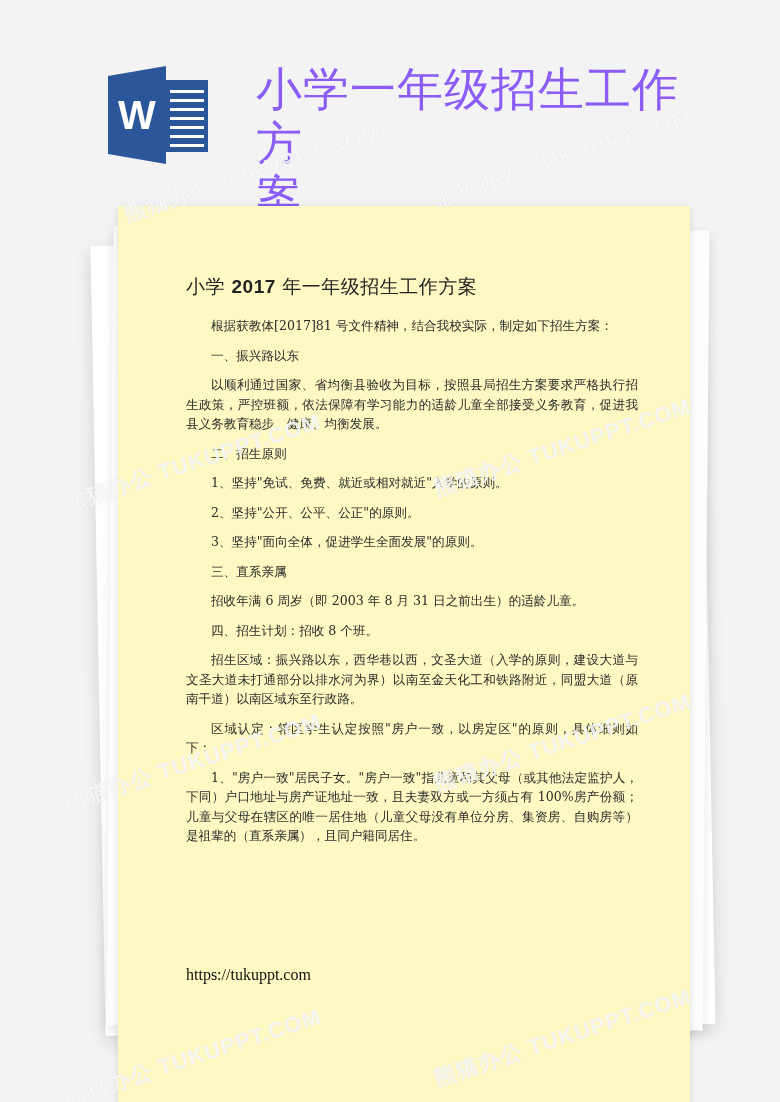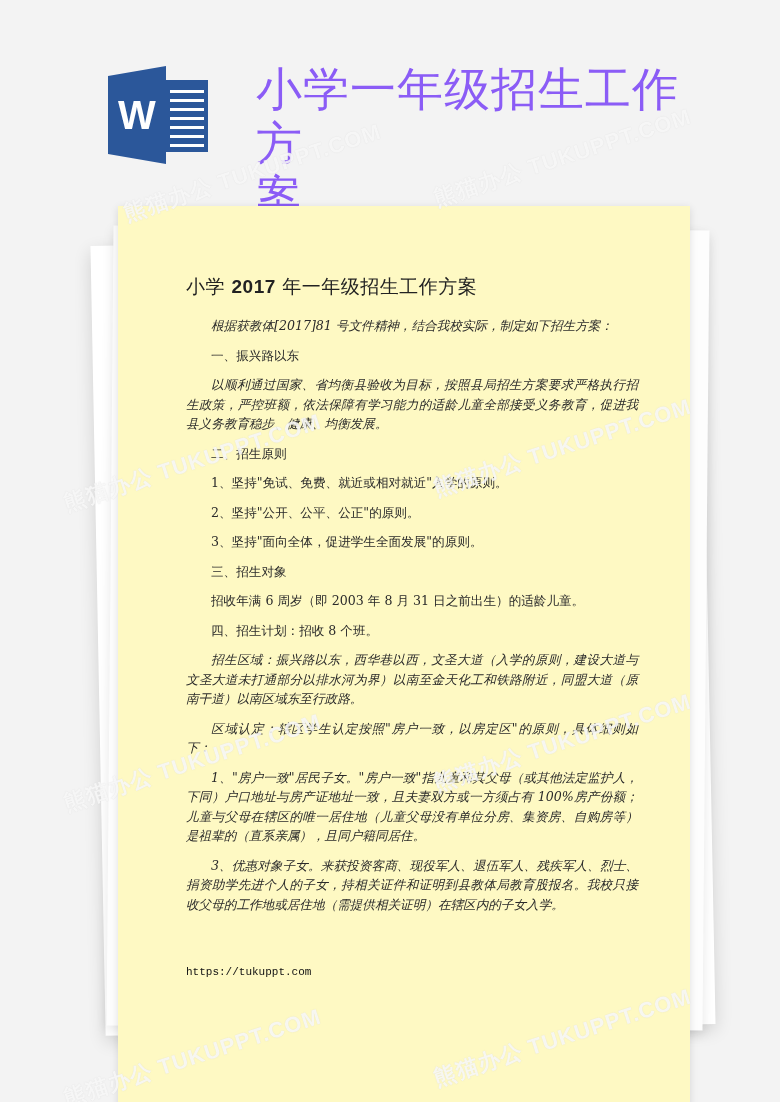--- a/index.html
+++ b/index.html
@@ -43,26 +43,26 @@
   .doc-title {
     position:absolute; left:68px; top:68px;
     font-size:19px; color:#222; letter-spacing:0.5px;
   }
   .doc-title b { font-family:"Liberation Sans","DejaVu Sans",sans-serif; font-weight:bold; }
   .doc-body {
     position:absolute; left:68px; top:110px; width:452px;
     font-size:12.6px; line-height:19.5px; color:#2a2a2a;
   }
   .doc-body p { margin:0 0 10px 0; text-align:justify; }
-  .doc-body p.ind { text-indent:25px;font-style:italic; }
+  .doc-body p.ind { text-indent:25px; }
   .doc-body p.head { padding-left:25px; }
   .footer-url {
     position:absolute; left:68px; top:760px;
-    font-family:Liberation Mono, monospace;
-    font-size:11px; color:#111;
+    font-family:Liberation Serif, serif;
+    font-size:16px; color:#111;
   }
 </style>
 </head>
 <body>
 
 <div class="word-icon">
   <svg width="104" height="98" viewBox="0 0 104 98">
     <rect x="58" y="14" width="44" height="72" fill="#2b579a"></rect>
     <g fill="#ffffff">
       <rect x="64" y="24" width="34" height="3"></rect>
@@ -92,27 +92,26 @@
   </div>
 
   <div class="doc-body" id="doc-body">
       <p class="ind">根据获教体[2017]81 号文件精神，结合我校实际，制定如下招生方案：</p>
       <p class="head">一、振兴路以东</p>
       <p class="ind">以顺利通过国家、省均衡县验收为目标，按照县局招生方案要求严格执行招生政策，严控班额，依法保障有学习能力的适龄儿童全部接受义务教育，促进我县义务教育稳步、健康、均衡发展。</p>
       <p class="head">二、招生原则</p>
       <p class="head">1、坚持"免试、免费、就近或相对就近"入学的原则。</p>
       <p class="head">2、坚持"公开、公平、公正"的原则。</p>
       <p class="head">3、坚持"面向全体，促进学生全面发展"的原则。</p>
-      <p class="head">三、招生对象</p>
+      <p class="head">三、直系亲属</p>
       <p class="head">招收年满 6 周岁（即 2003 年 8 月 31 日之前出生）的适龄儿童。</p>
       <p class="head">四、招生计划：招收 8 个班。</p>
       <p class="ind">招生区域：振兴路以东，西华巷以西，文圣大道（入学的原则，建设大道与文圣大道未打通部分以排水河为界）以南至金天化工和铁路附近，同盟大道（原南干道）以南区域东至行政路。</p>
       <p class="ind">区域认定：辖区学生认定按照"房户一致，以房定区"的原则，具体细则如下：</p>
       <p class="ind">1、"房户一致"居民子女。"房户一致"指儿童和其父母（或其他法定监护人，下同）户口地址与房产证地址一致，且夫妻双方或一方须占有 100%房产份额；儿童与父母在辖区的唯一居住地（儿童父母没有单位分房、集资房、自购房等）是祖辈的（直系亲属），且同户籍同居住。</p>
-      <p class="ind">3、优惠对象子女。来获投资客商、现役军人、退伍军人、残疾军人、烈士、捐资助学先进个人的子女，持相关证件和证明到县教体局教育股报名。我校只接收父母的工作地或居住地（需提供相关证明）在辖区内的子女入学。</p>
     </div>
 
   <div class="footer-url">https://tukuppt.com</div>
 </div>
 
 <div class="watermark" style="left:120px;top:200px;">熊猫办公 TUKUPPT.COM</div>
 <div class="watermark" style="left:430px;top:185px;">熊猫办公 TUKUPPT.COM</div>
 <div class="watermark" style="left:60px;top:490px;">熊猫办公 TUKUPPT.COM</div>
 <div class="watermark" style="left:430px;top:475px;">熊猫办公 TUKUPPT.COM</div>
 <div class="watermark" style="left:60px;top:790px;">熊猫办公 TUKUPPT.COM</div>

